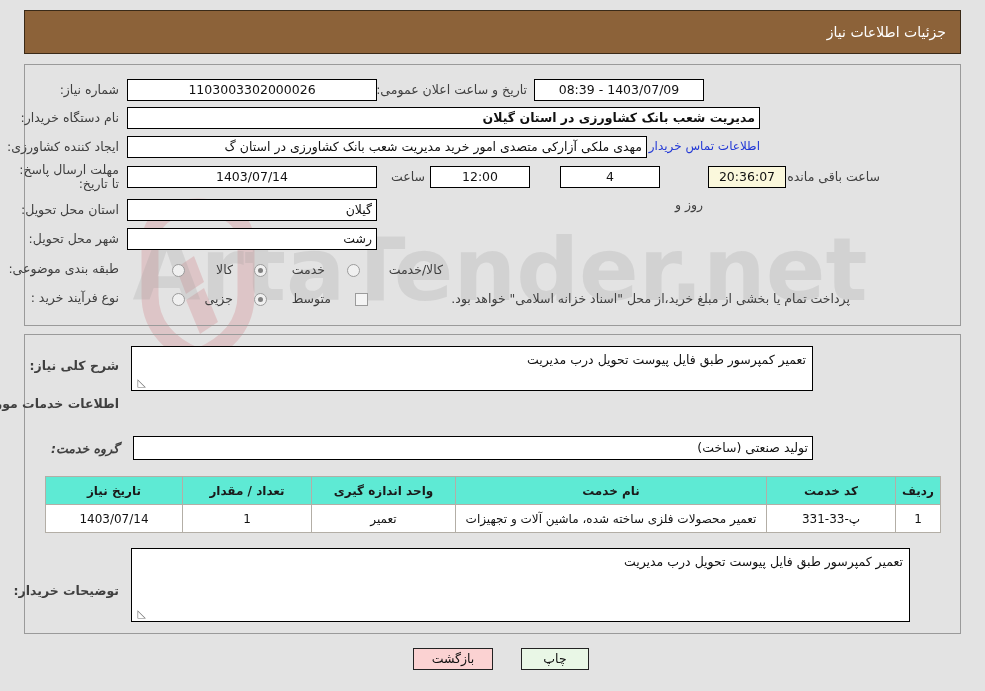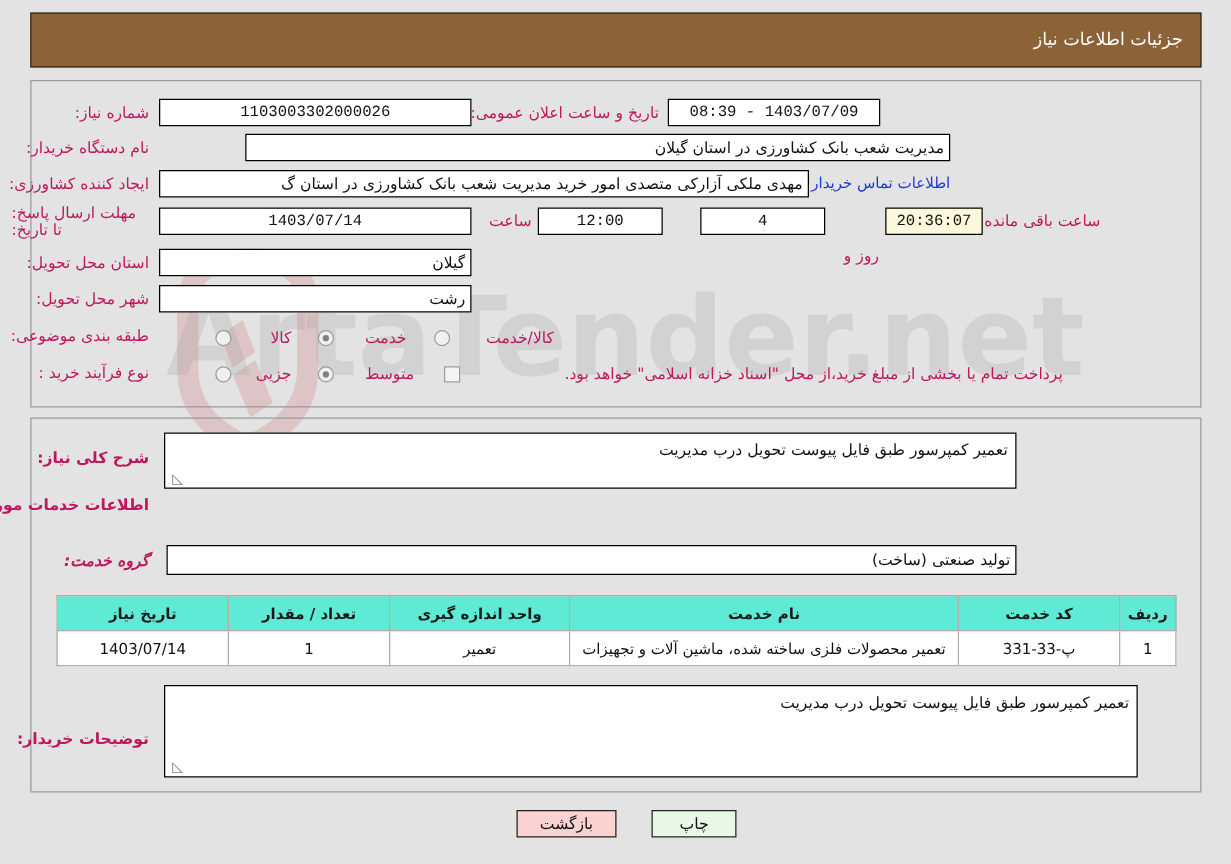--- a/index.html
+++ b/index.html
@@ -64,44 +64,44 @@
   }
   .panel-bottom {
     left: 24px; top: 334px; width: 937px; height: 300px;
     border: 1px solid #9a9a9a;
   }
 
   
   .lbl {
     position: absolute;
     font-size: 12.5px;
-    color: #be185d;
+    color: #404040;
     white-space: nowrap;
     z-index: 20;
-    text-align: left;
+    text-align: right;
   }
   .lbl.bold { font-weight: bold; }
 
   .fld {
     position: absolute;
     border: 1px solid #000;
     background: #ffffff;
     box-sizing: border-box;
     font-size: 12.5px;
     color: #111;
     line-height: 20px;
     height: 22px;
     padding: 0 4px;
     white-space: nowrap;
     overflow: hidden;
     z-index: 20;
     text-align: right;
     font-family: "DejaVu Sans", "Liberation Sans", sans-serif;
   }
-  .fld.ctr { text-align: center; font-family: Liberation Mono, monospace; }
+  .fld.ctr { text-align: center; }
   .fld.cream { background: #fbf8dc; }
 
   .link {
     position: absolute;
     color: #2238d6;
     font-size: 12px;
     text-decoration: none;
     cursor: pointer;
     white-space: nowrap;
     z-index: 20;
@@ -224,21 +224,21 @@
 
 <div class="panel panel-top"></div>
 
 <div class="lbl" style="right:866px; top:82px;">شماره نیاز:</div>
 <div class="fld ctr" style="right:608px; top:79px; width:250px;">1103003302000026</div>
 
 <div class="lbl" style="right:458px; top:82px;">تاریخ و ساعت اعلان عمومی:</div>
 <div class="fld ctr" style="right:281px; top:79px; width:170px;">1403/07/09 - 08:39</div>
 
 <div class="lbl" style="right:866px; top:110px;">نام دستگاه خریدار:</div>
-<div class="fld" style="right:225px; top:107px; width:564px;">مدیریت شعب بانک کشاورزی در استان گیلان</div>
+<div class="fld" style="right:225px; top:107px; width:633px;font-weight:bold;">مدیریت شعب بانک کشاورزی در استان گیلان</div>
 
 <div class="lbl" style="right:866px; top:139px;">ایجاد کننده کشاورزی:</div>
 <div class="fld" style="right:338px; top:136px; width:520px;">مهدی ملکی آزارکی متصدی امور خرید مدیریت شعب بانک کشاورزی در استان گ</div>
 <a class="link" style="right:225px; top:139px;" href="#">اطلاعات تماس خریدار</a>
 
 <div class="lbl" style="right:866px; top:163px; width:110px; line-height:14px; white-space:normal;">مهلت ارسال پاسخ: تا تاریخ:</div>
 <div class="fld ctr" style="right:608px; top:166px; width:250px;">1403/07/14</div>
 <div class="lbl" style="right:560px; top:169px;">ساعت</div>
 <div class="fld ctr" style="right:455px; top:166px; width:100px;">12:00</div>
 <div class="fld ctr" style="right:325px; top:166px; width:100px;">4</div>

